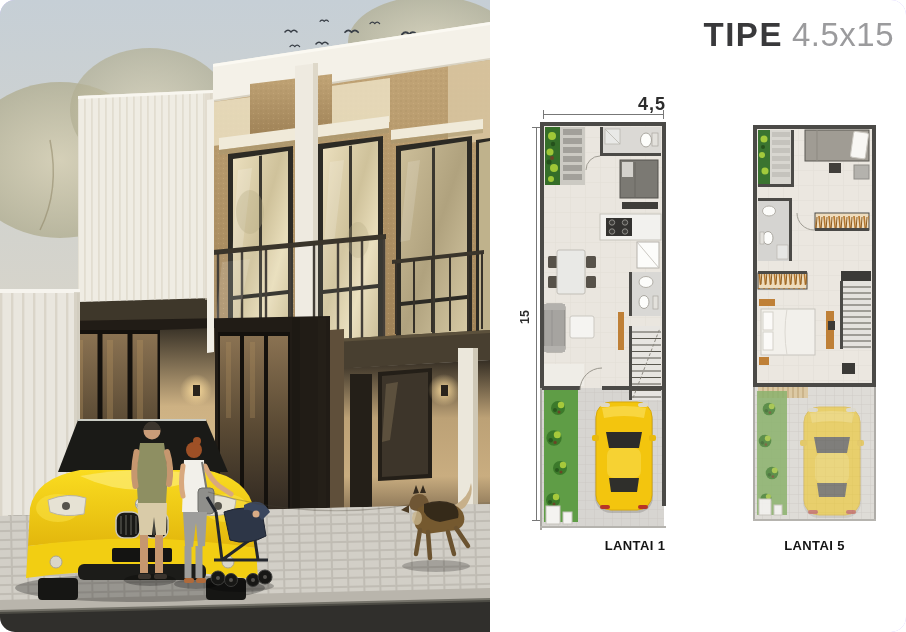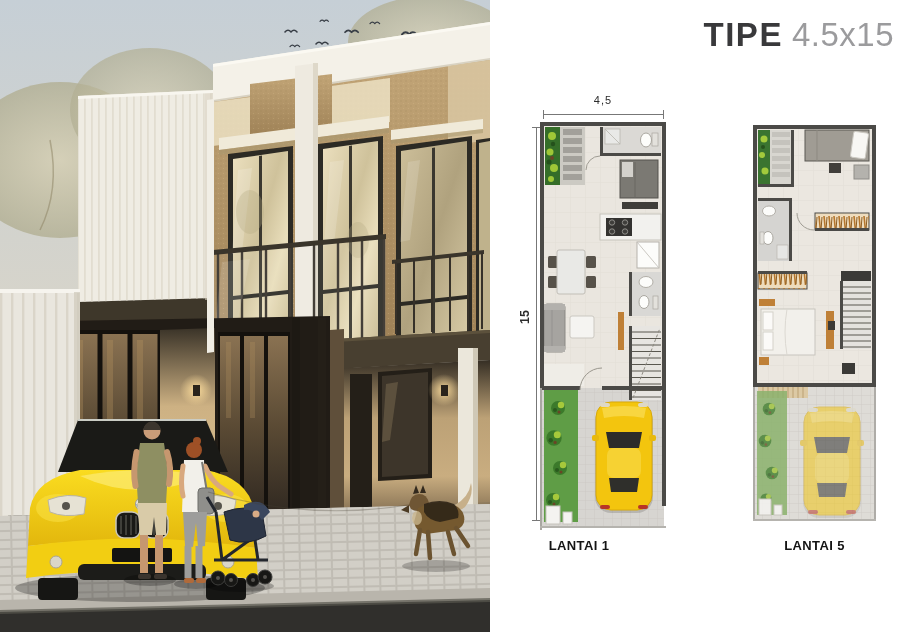--- a/index.html
+++ b/index.html
@@ -1,31 +1,31 @@
 <!DOCTYPE html>
 <html><head>
 <meta charset="utf-8">
 <style>
   html,body{margin:0;padding:0;background:#fff;}
   .page{position:relative;width:906px;height:632px;background:#c4b5fd;overflow:hidden;
-        font-family:"Liberation Sans",sans-serif;}
+        font-family:"Liberation Sans",sans-serif;border-radius:15px;}
   .photo{position:absolute;left:0;top:0;width:490px;height:632px;}
   .plans{position:absolute;left:490px;top:0;width:416px;height:632px;background:#fff;}
   .title{position:absolute;top:16px;right:12px;font-size:33px;white-space:nowrap;}
   .title .b{font-weight:800;color:#39393b;letter-spacing:1.5px;}
   .title .l{font-weight:300;color:#9b9b9d;letter-spacing:.5px;margin-left:9px;}
   .plan-svg{position:absolute;}
   .plan1{left:540px;top:122px;}
   .plan2{left:753px;top:125px;}
   .lantai{position:absolute;top:538px;font-size:13px;font-weight:800;color:#141414;
           letter-spacing:.4px;text-align:center;}
-  .lantai.one{left:516px;width:126px;}
+  .lantai.one{left:572px;width:126px;}
   .lantai.two{left:753px;width:123px;}
-  .dim-label-top{position:absolute;left:540px;top:94px;width:126px;text-align:center;
-                 font-size:11px;font-weight:400;color:#2c2c2c;letter-spacing:1px;}
+  .dim-label-top{position:absolute;left:540px;top:94px;width:126px;text-align:right;
+                 font-size:18px;font-weight:700;color:#2c2c2c;letter-spacing:1px;}
   .dim-label-left{position:absolute;left:505px;top:310px;width:40px;text-align:center;
                   font-size:12.5px;font-weight:800;color:#2c2c2c;transform:rotate(-90deg);}
   .dline{position:absolute;background:#777;}
   .dl-h{left:543px;top:114px;width:121px;height:1px;}
   .dl-h-t1{left:543px;top:110px;width:1px;height:9px;}
   .dl-h-t2{left:663px;top:110px;width:1px;height:9px;}
   .dl-v{left:536px;top:127px;width:1px;height:394px;}
   .dl-v-t1{left:532px;top:127px;width:9px;height:1px;}
   .dl-v-t2{left:532px;top:520px;width:9px;height:1px;}
   svg{display:block;}

